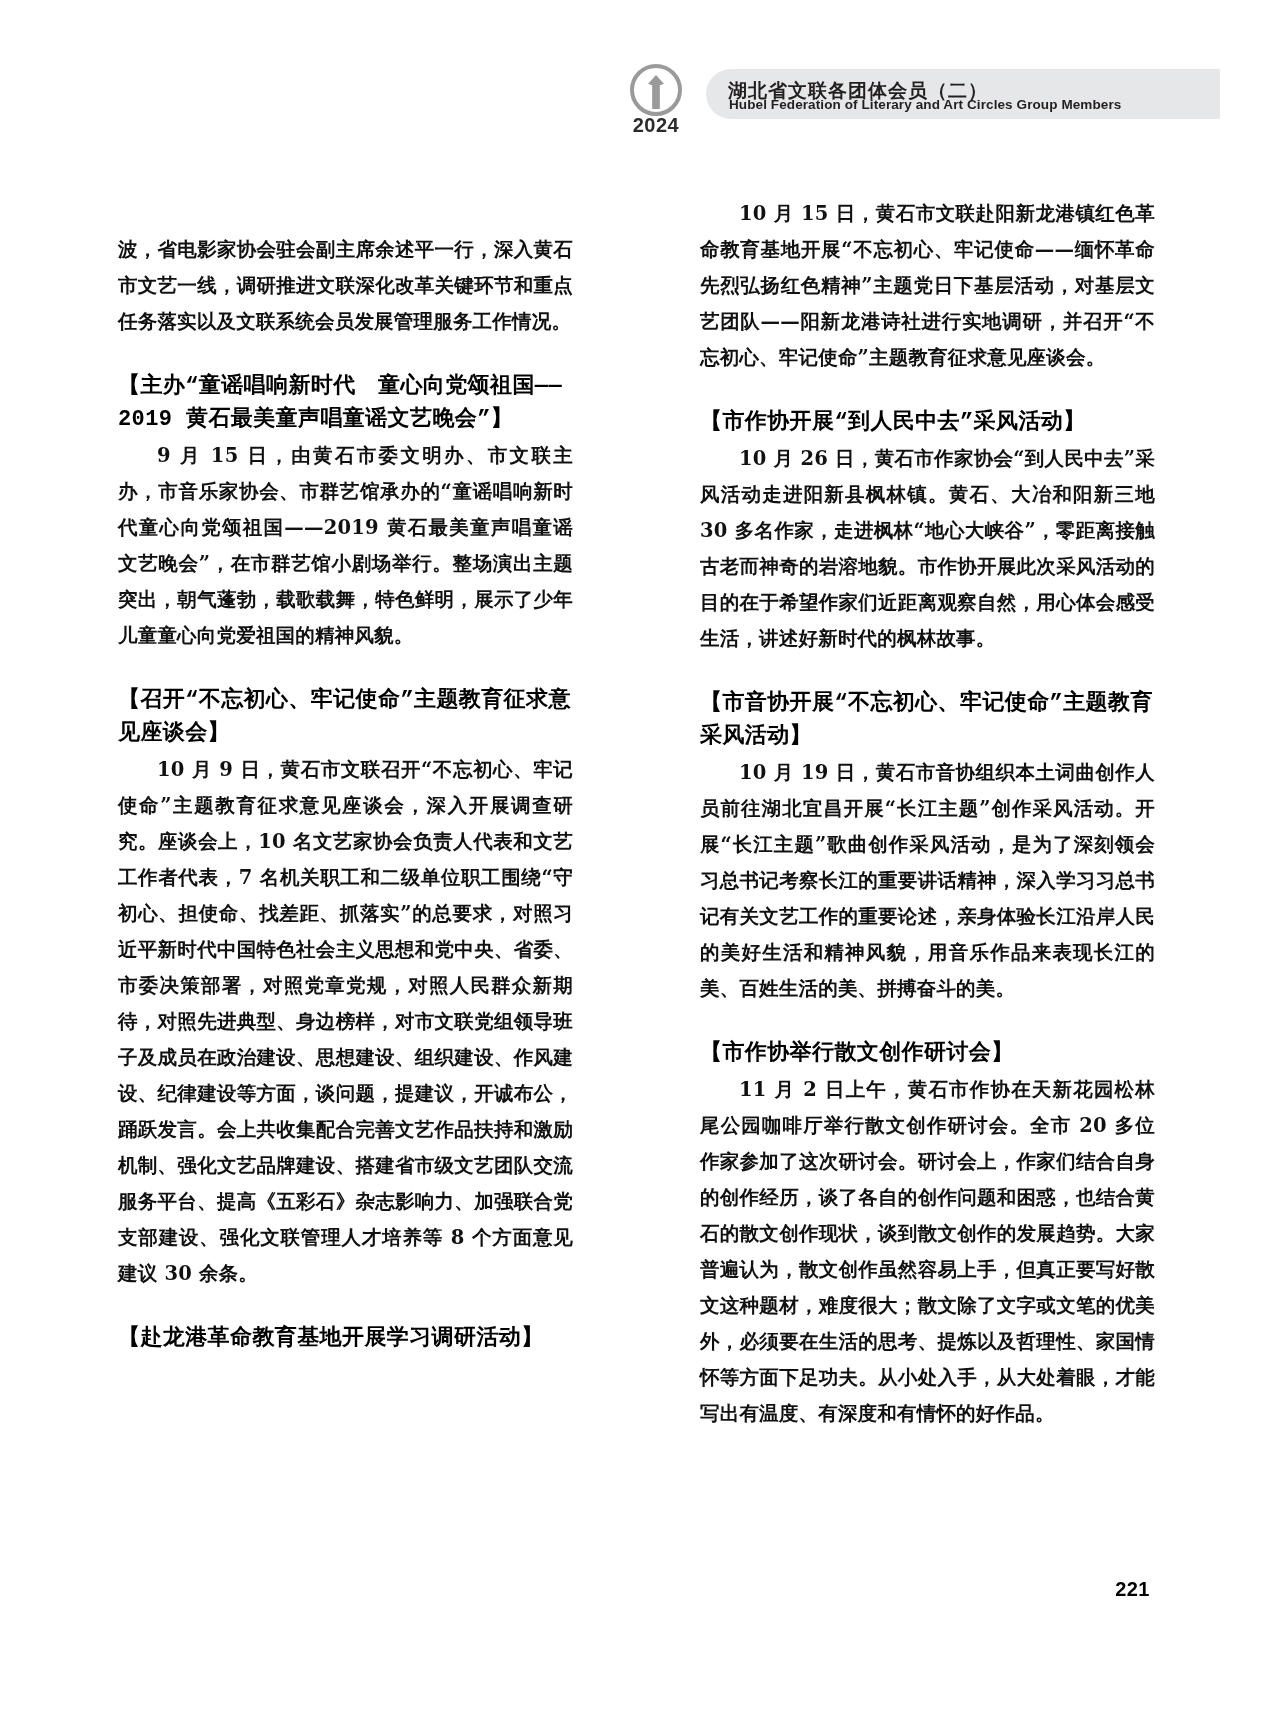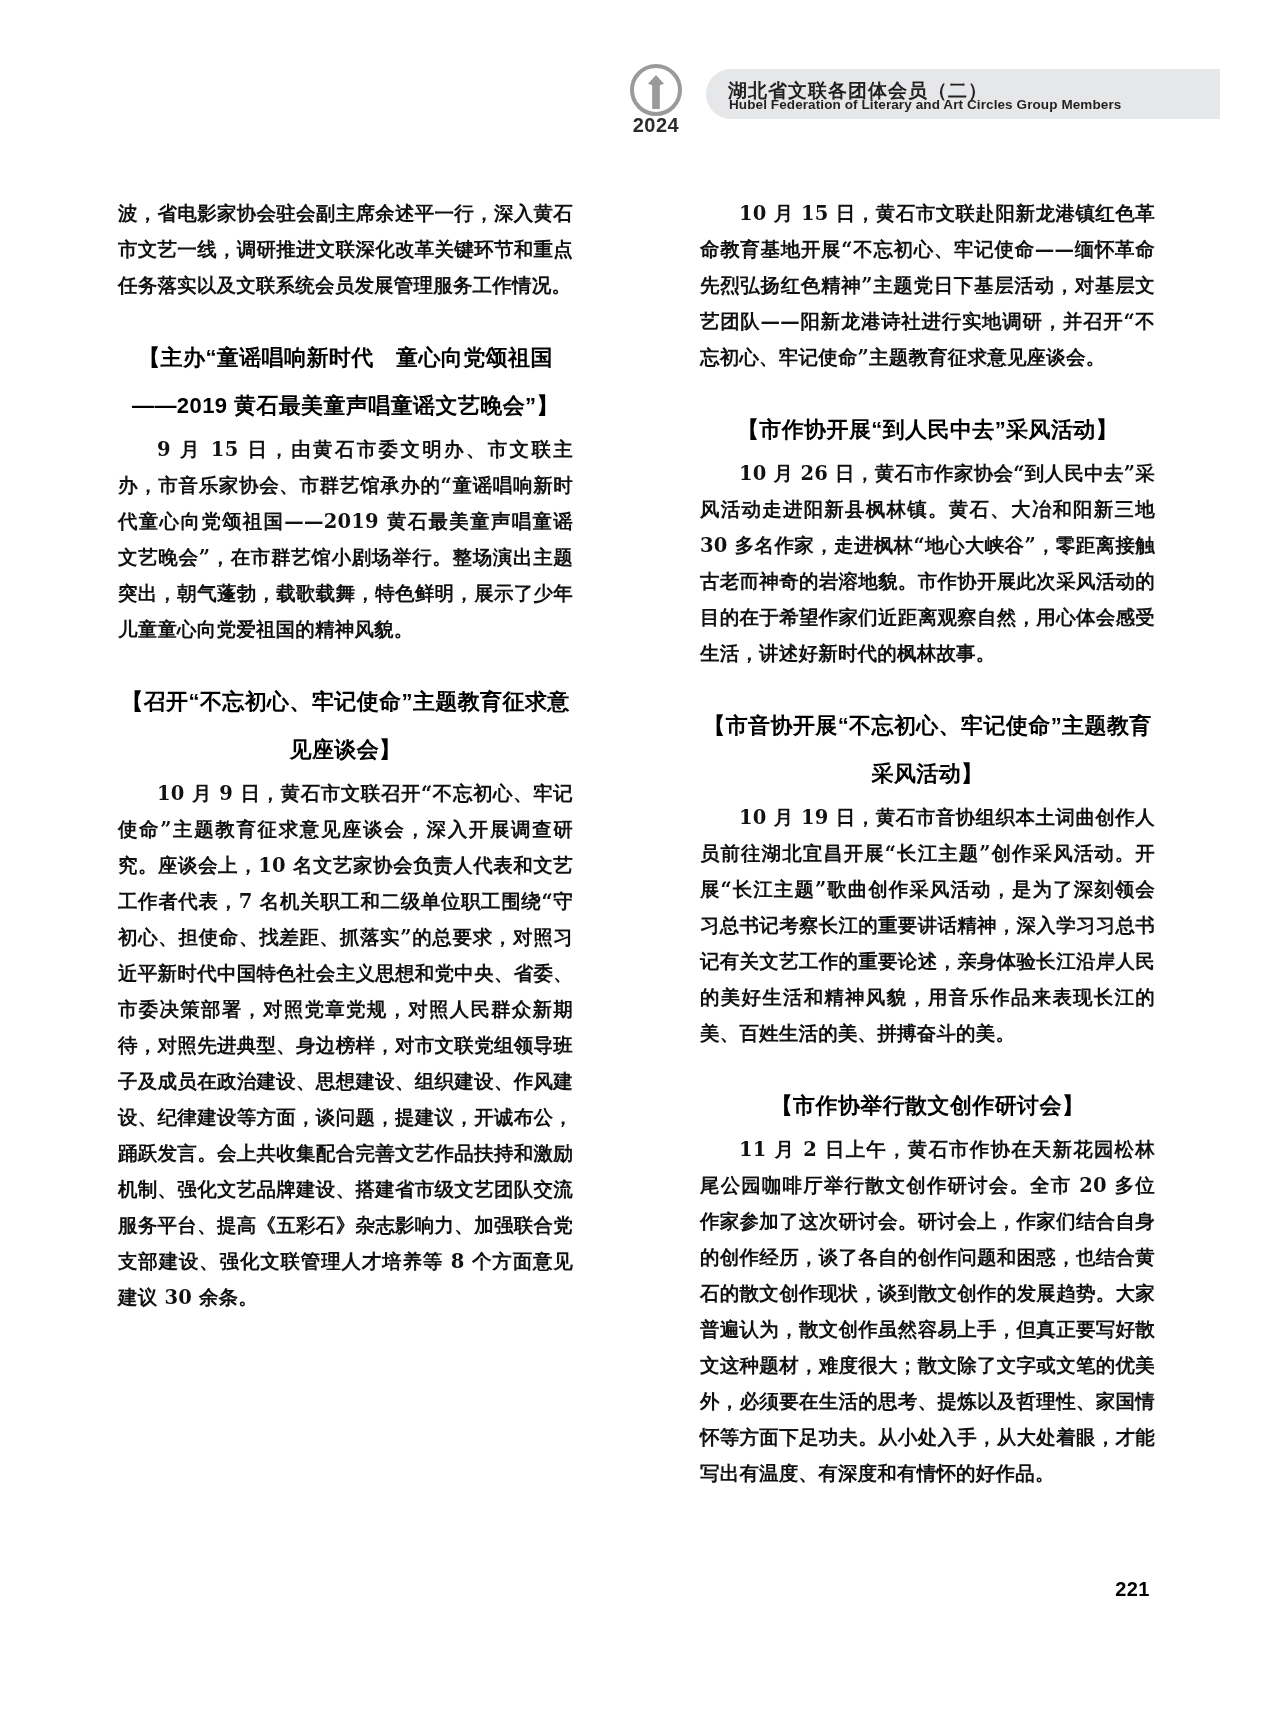--- a/index.html
+++ b/index.html
@@ -97,46 +97,46 @@
     letter-spacing: 0.1px;
     white-space: nowrap;
   }
 
   
   .col {
     position: absolute;
     top: 196px;
     width: 455px;
   }
-  .col-left  { left: 118px; }
+  .col-left  { left: 118px; margin-top: 36px; }
   .col-right { left: 700px; }
 
   
   .para {
     font-family: "DejaVu Serif", "Liberation Serif", serif;
     font-size: 19.5px;
     line-height: 36px;
     color: #111111;
     text-align: justify;
     text-justify: inter-ideograph;
     margin: 0;
     font-weight: 600;
     letter-spacing: 0.2px;
   }
   .para.indent { text-indent: 2em; }
 
   .heading {
-    font-family: Liberation Sans, sans-serif;
+    font-family: Liberation Mono, monospace;
     font-size: 22px;
-    line-height: 48px;
+    line-height: 33px;
     font-weight: bold;
     color: #000000;
     margin: 0;
     letter-spacing: 0.4px;
-    text-align: center;
+    text-align: left;
   }
   .sp-before-h { height: 30px; }
   .sp-after-h  { height: 2px; }
 
   
   .folio {
     position: absolute;
     right: 126px;
     top: 1578px;
     font-family: "Liberation Sans", sans-serif;
@@ -167,20 +167,21 @@
     <p class="para">波，省电影家协会驻会副主席余述平一行，深入黄石市文艺一线，调研推进文联深化改革关键环节和重点任务落实以及文联系统会员发展管理服务工作情况。</p>
     <div class="sp-before-h"></div>
     <h2 class="heading">【主办“童谣唱响新时代　童心向党颂祖国——2019 黄石最美童声唱童谣文艺晚会”】</h2>
     <div class="sp-after-h"></div>
     <p class="para indent">9 月 15 日，由黄石市委文明办、市文联主办，市音乐家协会、市群艺馆承办的“童谣唱响新时代童心向党颂祖国——2019 黄石最美童声唱童谣文艺晚会”，在市群艺馆小剧场举行。整场演出主题突出，朝气蓬勃，载歌载舞，特色鲜明，展示了少年儿童童心向党爱祖国的精神风貌。</p>
     <div class="sp-before-h"></div>
     <h2 class="heading">【召开“不忘初心、牢记使命”主题教育征求意见座谈会】</h2>
     <div class="sp-after-h"></div>
     <p class="para indent">10 月 9 日，黄石市文联召开“不忘初心、牢记使命”主题教育征求意见座谈会，深入开展调查研究。座谈会上，10 名文艺家协会负责人代表和文艺工作者代表，7 名机关职工和二级单位职工围绕“守初心、担使命、找差距、抓落实”的总要求，对照习近平新时代中国特色社会主义思想和党中央、省委、市委决策部署，对照党章党规，对照人民群众新期待，对照先进典型、身边榜样，对市文联党组领导班子及成员在政治建设、思想建设、组织建设、作风建设、纪律建设等方面，谈问题，提建议，开诚布公，踊跃发言。会上共收集配合完善文艺作品扶持和激励机制、强化文艺品牌建设、搭建省市级文艺团队交流服务平台、提高《五彩石》杂志影响力、加强联合党支部建设、强化文联管理人才培养等 8 个方面意见建议 30 余条。</p>
     <div class="sp-before-h"></div>
+    <h2 class="heading">【赴龙港革命教育基地开展学习调研活动】</h2>
   </div>
 
   <div class="col col-right">
     <p class="para indent">10 月 15 日，黄石市文联赴阳新龙港镇红色革命教育基地开展“不忘初心、牢记使命——缅怀革命先烈弘扬红色精神”主题党日下基层活动，对基层文艺团队——阳新龙港诗社进行实地调研，并召开“不忘初心、牢记使命”主题教育征求意见座谈会。</p>
     <div class="sp-before-h"></div>
     <h2 class="heading">【市作协开展“到人民中去”采风活动】</h2>
     <div class="sp-after-h"></div>
     <p class="para indent">10 月 26 日，黄石市作家协会“到人民中去”采风活动走进阳新县枫林镇。黄石、大冶和阳新三地 30 多名作家，走进枫林“地心大峡谷”，零距离接触古老而神奇的岩溶地貌。市作协开展此次采风活动的目的在于希望作家们近距离观察自然，用心体会感受生活，讲述好新时代的枫林故事。</p>
     <div class="sp-before-h"></div>
     <h2 class="heading">【市音协开展“不忘初心、牢记使命”主题教育采风活动】</h2>

